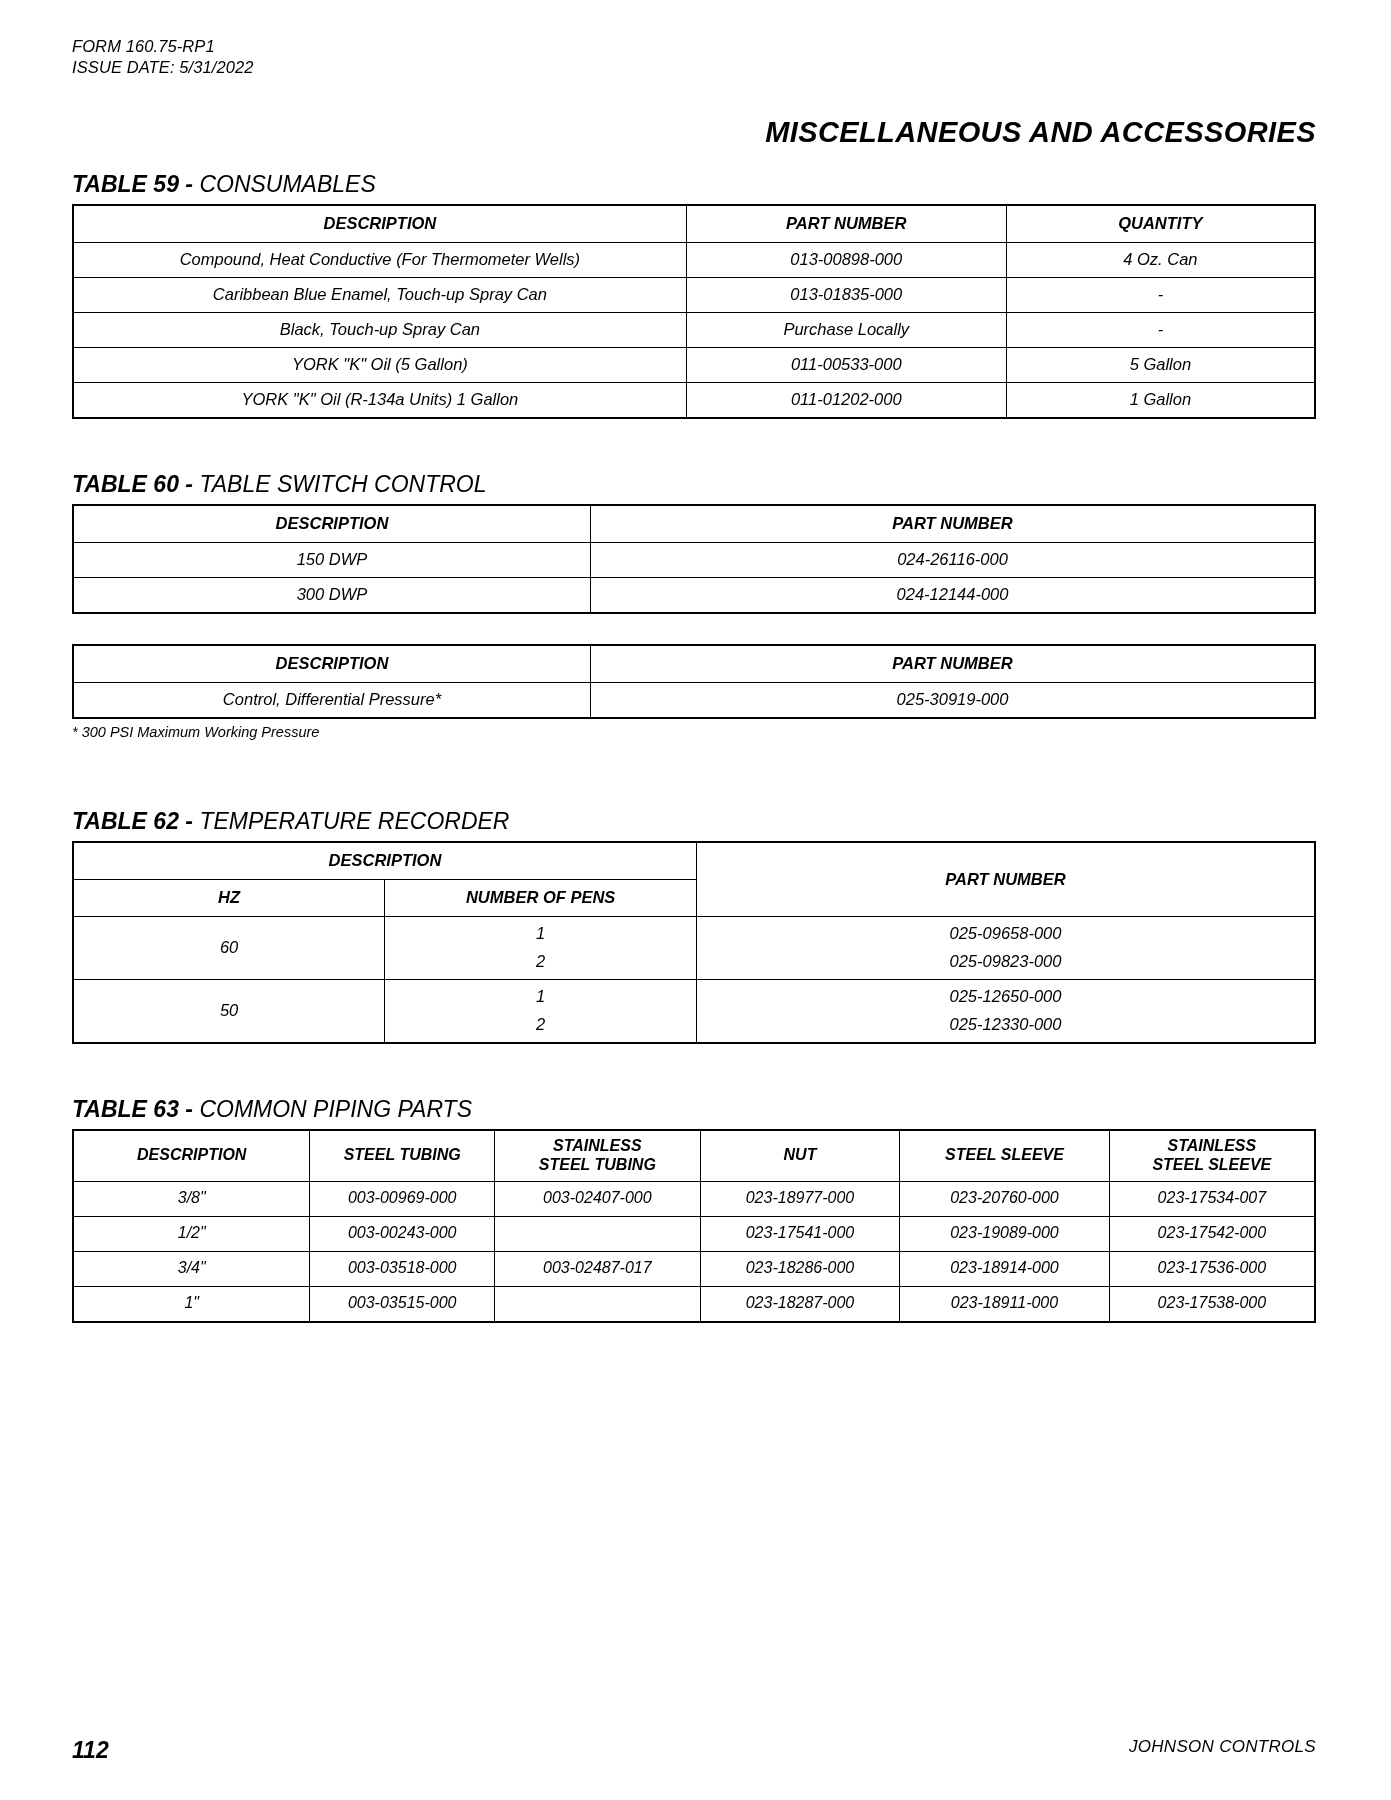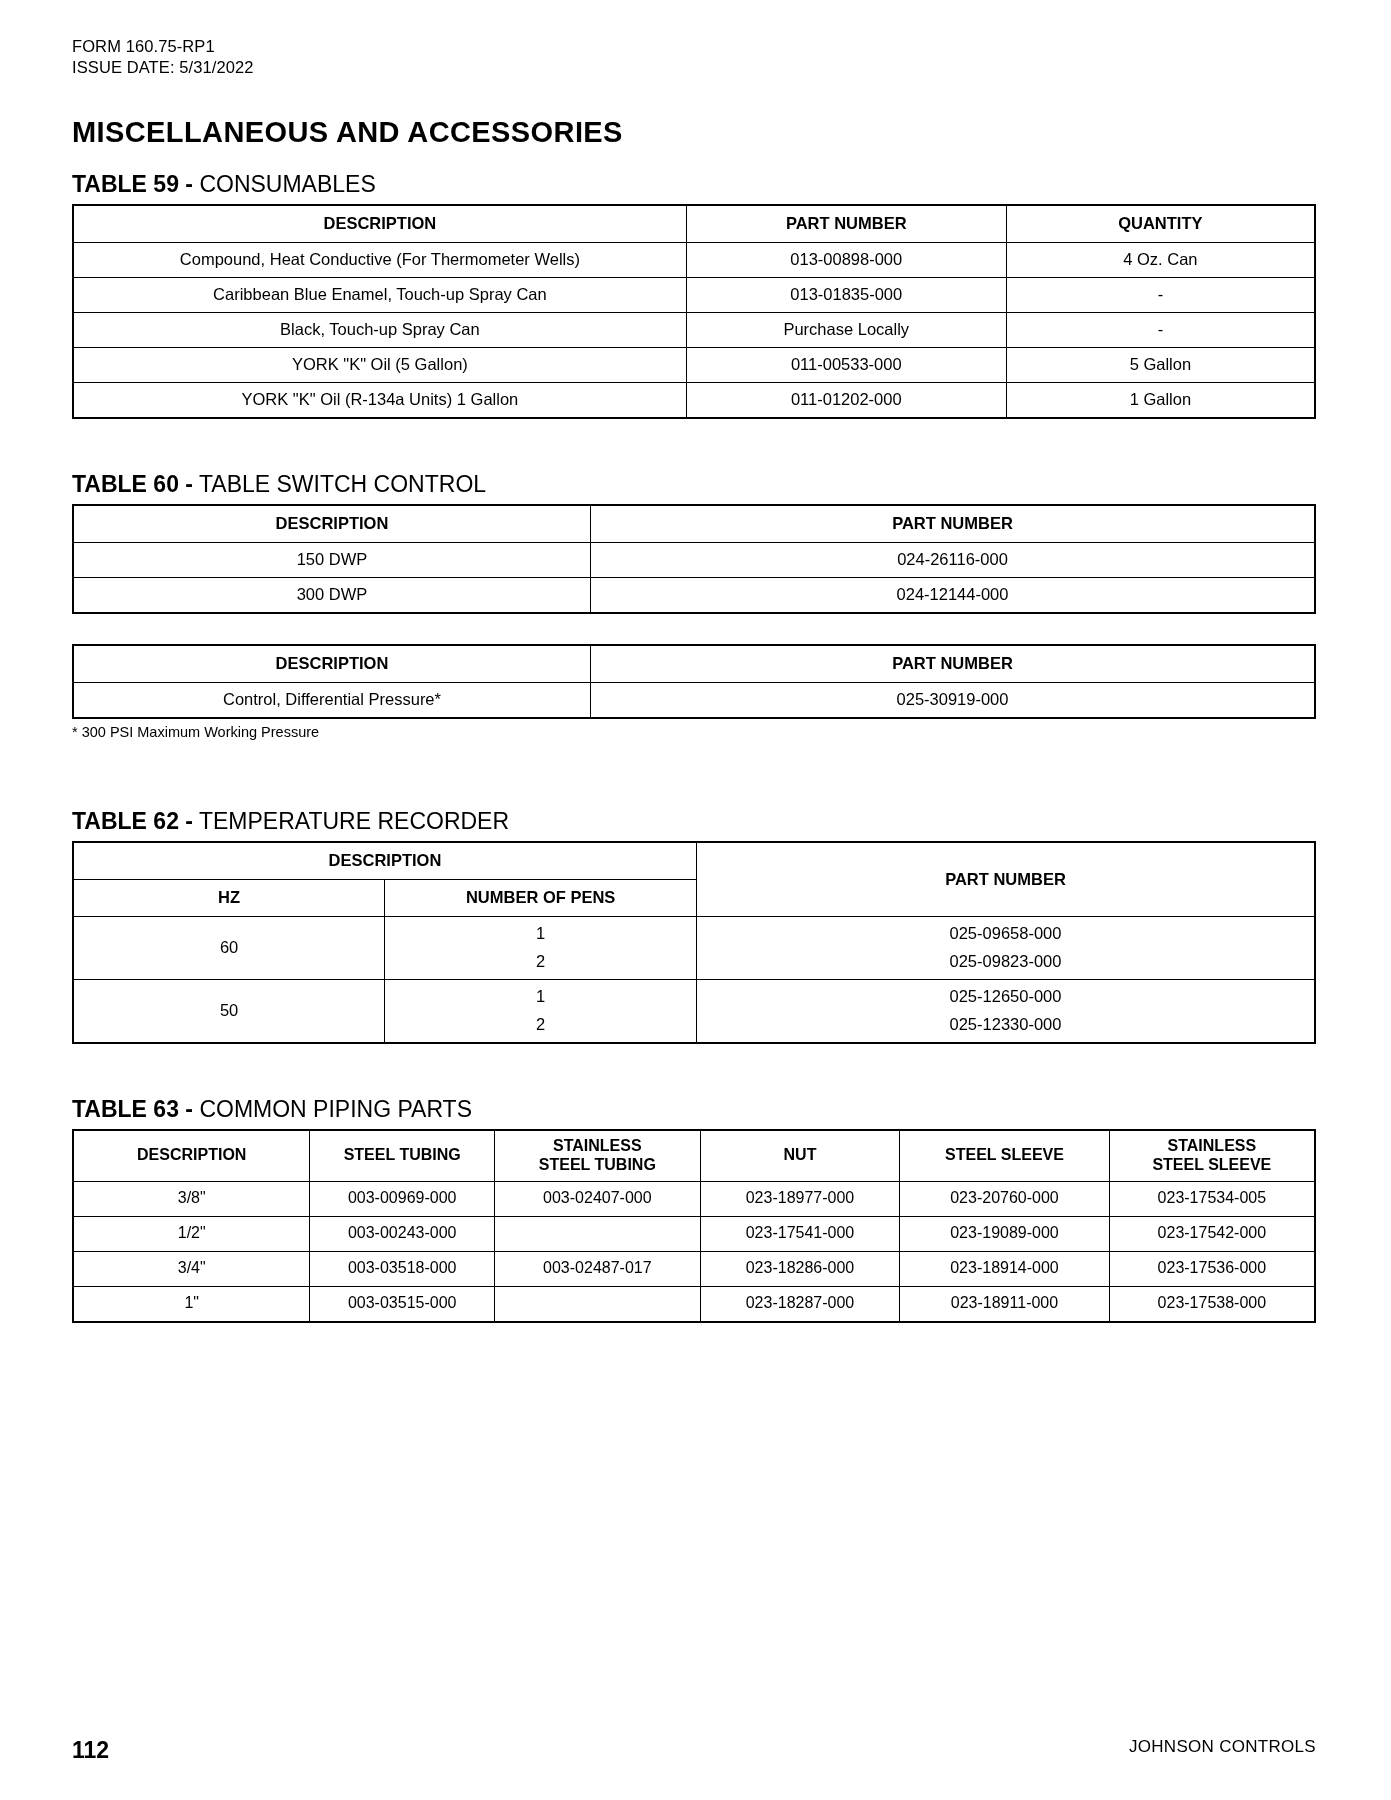--- a/index.html
+++ b/index.html
@@ -15,33 +15,34 @@
     position: relative;
     overflow: hidden;
   }
   .page {
     position: absolute;
     left: 0; top: 0;
     width: 1391px;
     height: 1800px;
     box-sizing: border-box;
     padding: 30px 75px 0 72px;
+    font-style: italic;
   }
   
   .doc-header {
     font-size: 16.5px;
     line-height: 21px;
     letter-spacing: 0.1px;
     margin-top: 6px;
   }
   .doc-header div { white-space: nowrap; }
 
   
   .page-title {
-    text-align: left;
+    text-align: right;
     font-size: 29px;
     font-weight: bold;
     letter-spacing: 0.4px;
     margin-top: 38px;
     margin-bottom: 0;
   }
 
   
   .table-caption {
     font-size: 23px;
@@ -353,21 +354,21 @@
         </th>
       </tr>
     </thead>
     <tbody>
       <tr>
         <td>3/8"</td>
         <td>003-00969-000</td>
         <td>003-02407-000</td>
         <td>023-18977-000</td>
         <td>023-20760-000</td>
-        <td>023-17534-005</td>
+        <td>023-17534-007</td>
       </tr>
       <tr>
         <td>1/2"</td>
         <td>003-00243-000</td>
         <td></td>
         <td>023-17541-000</td>
         <td>023-19089-000</td>
         <td>023-17542-000</td>
       </tr>
       <tr>

